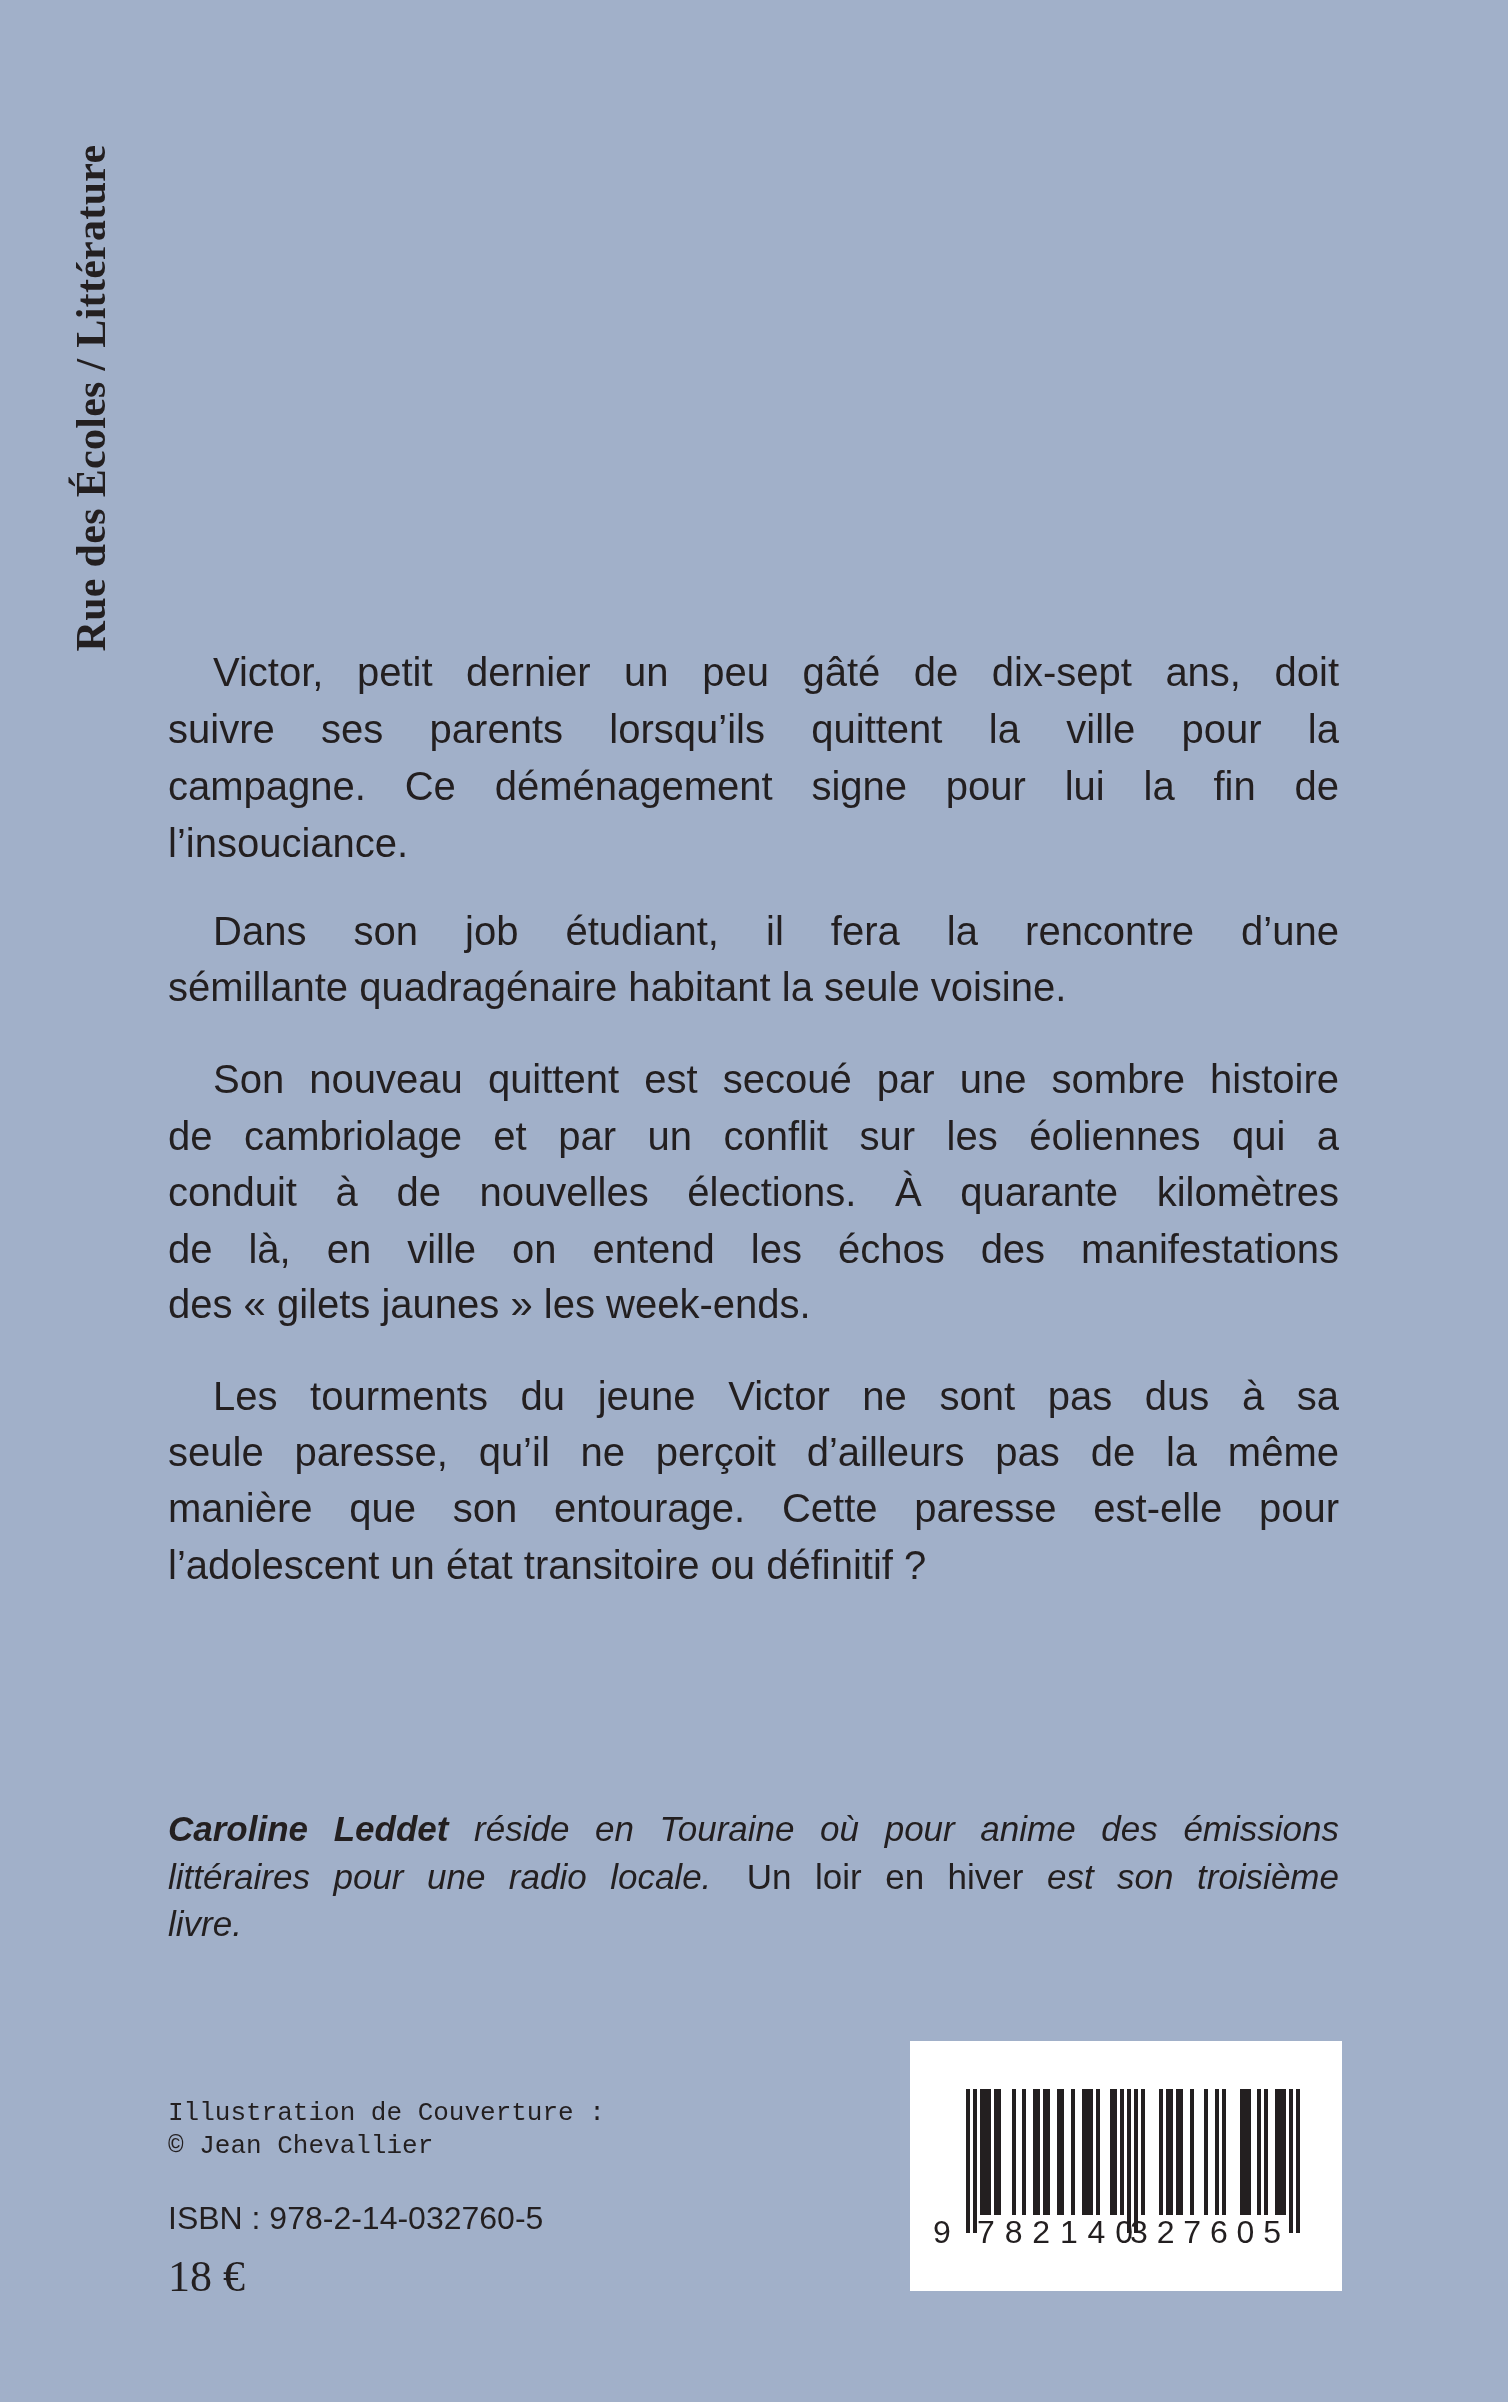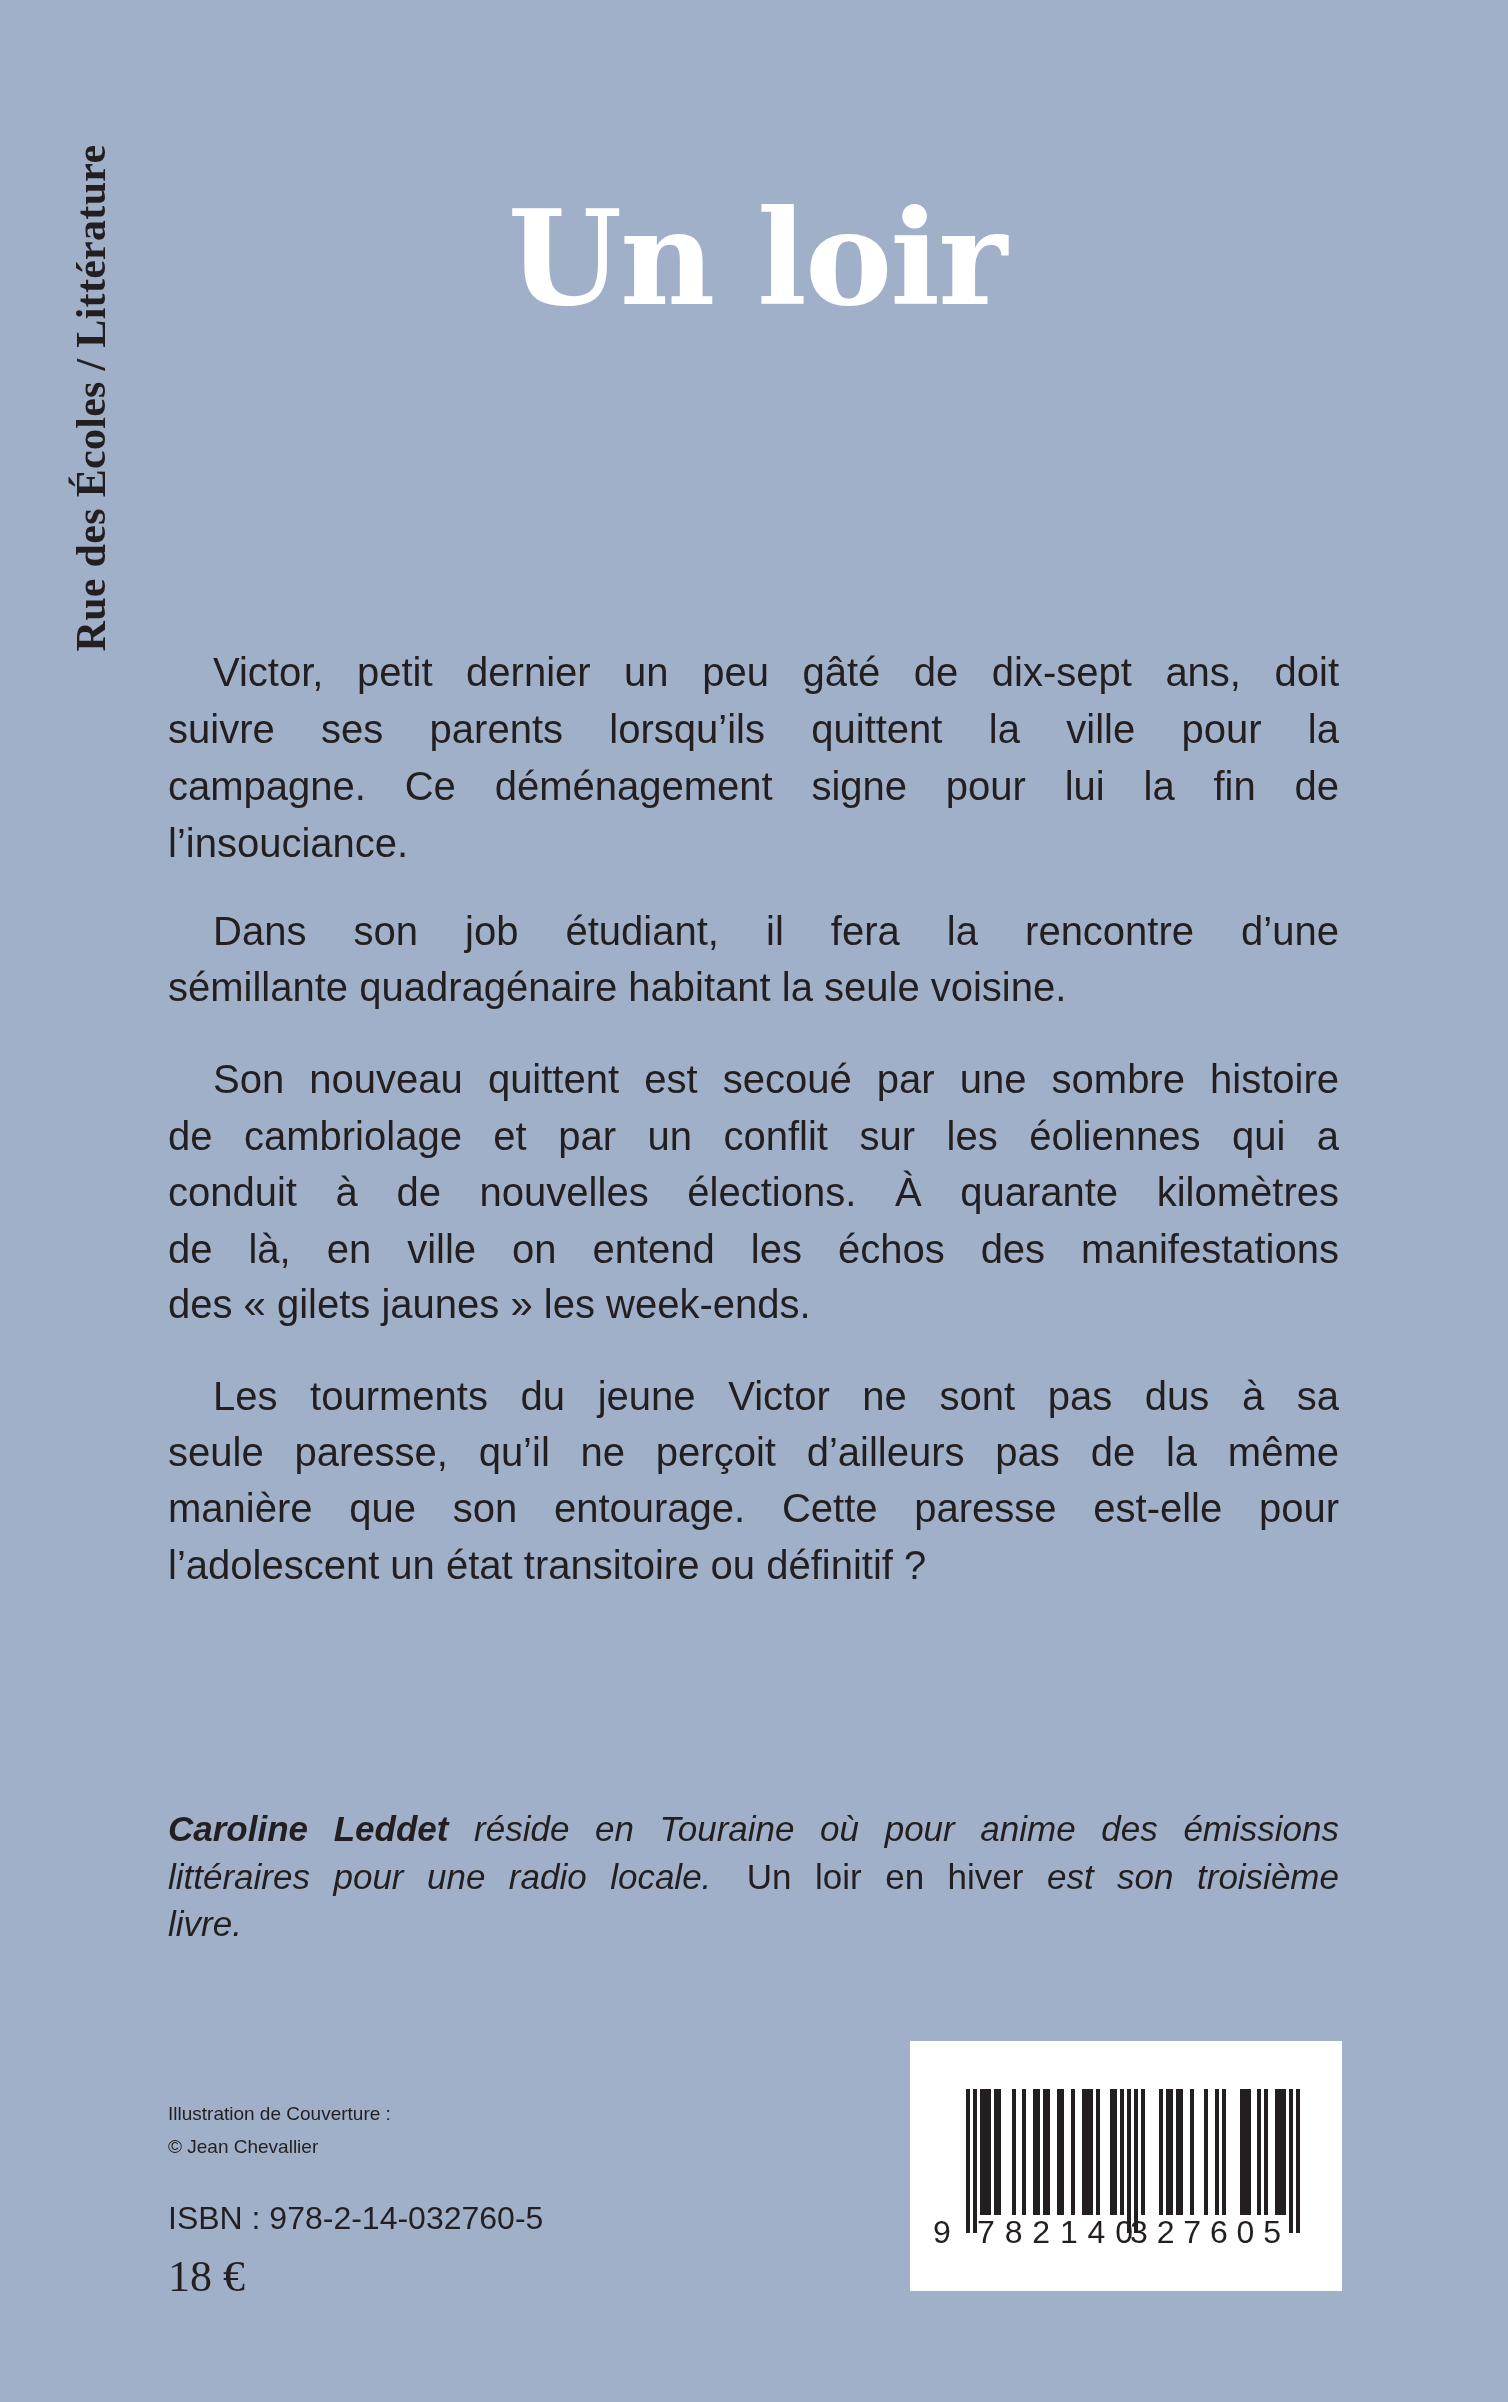--- a/index.html
+++ b/index.html
@@ -68,22 +68,23 @@
     position: absolute; left: 0; width: 100%;
     white-space: nowrap;
     text-align: justify; text-align-last: justify;
     height: 42px; line-height: 42px;
   }
   .bio .line.last { text-align-last: left; }
   .bio .author { font-weight: bold; }
   .bio .upright { font-style: normal; margin-left: 12px; }
   .credits {
     position: absolute; left: 168px;
-    font-size: 19px; line-height: 33px;
-    white-space: nowrap;
+    font-size: 26px; line-height: 33px;
+    white-space: nowrap;
+    font-family: Liberation Mono, monospace;
   }
   .isbn {
     position: absolute; left: 168px;
     font-size: 32px; line-height: 38px;
     white-space: nowrap;
   }
   .price {
     position: absolute; left: 168px;
     font-family: "Liberation Serif", serif;
     font-size: 44px; line-height: 47px;
@@ -118,21 +119,20 @@
   .bc-right { left: 220px; width: 151px; display: flex; justify-content: space-between; }
 </style>
 </head>
 <body>
 
 <div class="spine">
   <div class="spine-text">Rue des Écoles / Littérature</div>
 </div>
 
 <div class="title">
-  <span class="line">Un loir</span>
 </div>
 
 <div class="body-text" style="top:0;">
 
   <div>
     <div class="line indent" style="top:649px">Victor, petit dernier un peu gâté de dix-sept ans, doit</div>
     <div class="line" style="top:706px">suivre ses parents lorsqu’ils quittent la ville pour la</div>
     <div class="line" style="top:763px">campagne. Ce déménagement signe pour lui la fin de</div>
     <div class="line last" style="top:820px">l’insouciance.</div>
   </div>

